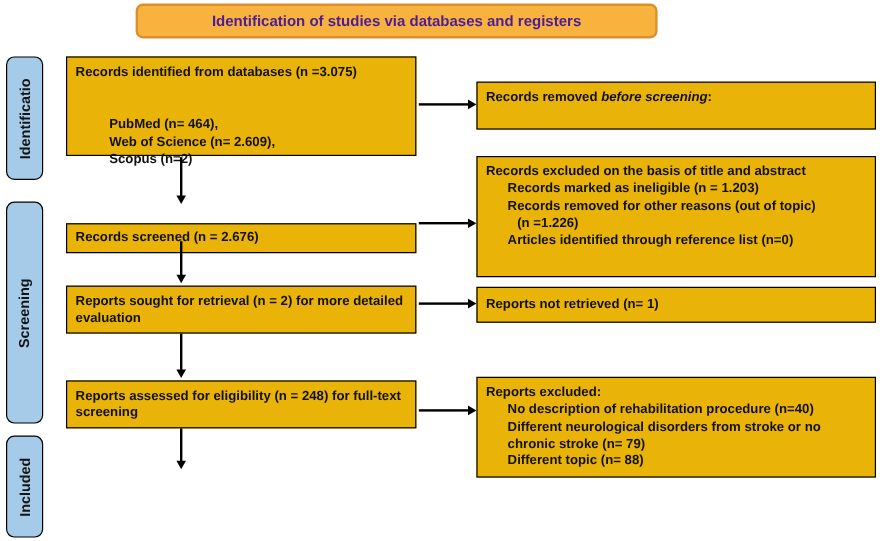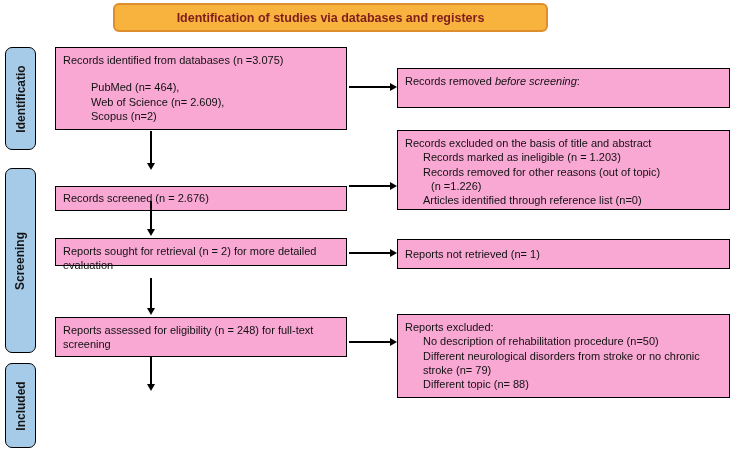--- a/index.html
+++ b/index.html
@@ -16,21 +16,21 @@
   
   .banner {
     position: absolute;
     left: 113px; top: 3px;
     width: 435px; height: 29px;
     background: #F7B33E;
     border: 2px solid #DE8F2D;
     border-radius: 6px;
     box-sizing: border-box;
     display: flex; align-items: center; justify-content: center;
-    font-weight: bold; font-size: 12.5px; color: #7f1d1d;
+    font-weight: bold; font-size: 12.5px; color: #4c1d95;
   }
 
   
   .phase {
     position: absolute;
     left: 5px; width: 31px;
     background: #A6CBE9;
     border: 1.7px solid #000000;
     border-radius: 7px;
     box-sizing: border-box;
@@ -44,44 +44,45 @@
     font-size: 12px;
     color: #141414;
   }
   .phase-identification { top: 47px;  height: 103px; }
   .phase-screening      { top: 168px; height: 185px; }
   .phase-included       { top: 363px; height: 85px;  }
 
   
   .fbox {
     position: absolute;
-    background: #f9a8d4;
+    background: #eab308;
     border: 1.8px solid #000000;
     box-sizing: border-box;
     font-size: 11px;
     line-height: 1.3;
     padding: 5px 7px;
+    font-weight: bold;
   }
   .col-left  { left: 55px;  width: 292px; }
   .col-right { left: 397px; width: 333px; }
 
   .box-identified    { top: 47px;  height: 83px; }
   .box-screened      { top: 186px; height: 25px; display:flex; align-items:center; }
-  .box-sought        { top: 238px; height: 28px; }
+  .box-sought        { top: 238px; height: 40px; }
   .box-assessed      { top: 317px; height: 40px; }
   .box-included      { top: 393px; height: 30px; display:flex; align-items:center; }
 
   .box-removed          { top: 68px;  height: 40px; }
-  .box-excluded-title   { top: 130px; height: 80px; }
+  .box-excluded-title   { top: 130px; height: 101px; }
   .box-not-retrieved    { top: 239px; height: 30px; display:flex; align-items:center; }
   .box-reports-excluded { top: 314px; height: 84px; }
 
   .ind1 { padding-left: 18px; }
   .ind2 { padding-left: 26px; }
-  .src-list { padding-left: 28px; margin-top: 13px; }
+  .src-list { padding-left: 28px; margin-top: 30px; }
   .it { font-style: italic; }
 
   
   .varrow {
     position: absolute;
     width: 2px;
     background: #000000;
     left: 150px;
   }
   .varrow::after {
@@ -170,21 +171,21 @@
     <div class="ind2">(n =1.226)</div>
     <div class="ind1">Articles identified through reference list (n=0)</div>
   </div>
 
   <div class="fbox col-right box-not-retrieved">
     <div>Reports not retrieved (n= 1)</div>
   </div>
 
   <div class="fbox col-right box-reports-excluded">
     <div>Reports excluded:</div>
-    <div class="ind1">No description of rehabilitation procedure (n=50)</div>
+    <div class="ind1">No description of rehabilitation procedure (n=40)</div>
     <div class="ind1">Different neurological disorders from stroke or no chronic stroke (n= 79)</div>
     <div class="ind1">Different topic (n= 88)</div>
   </div>
 
   <div class="varrow v1"></div>
   <div class="varrow v2"></div>
   <div class="varrow v3"></div>
   <div class="varrow v4"></div>
 
   <div class="harrow h1"></div>

